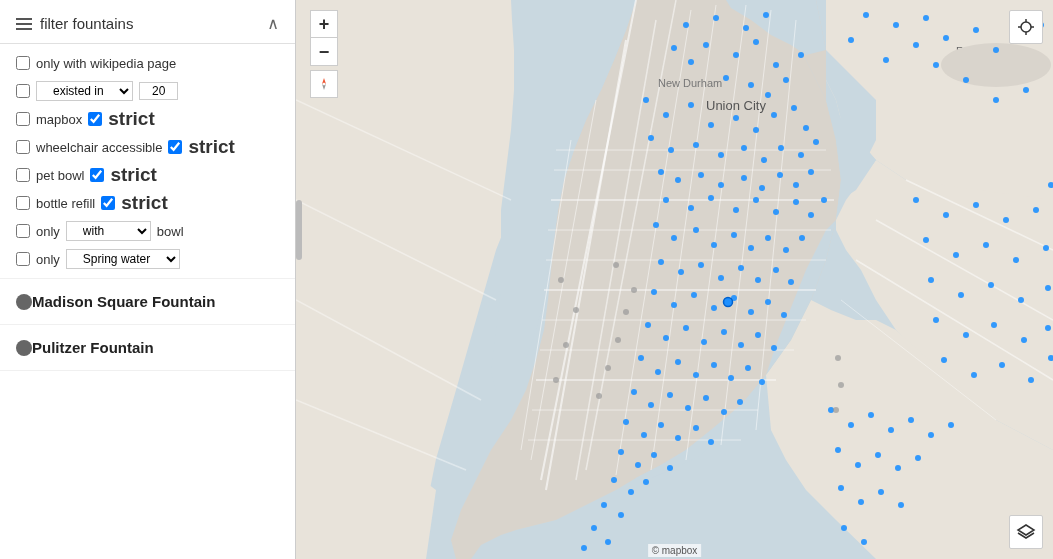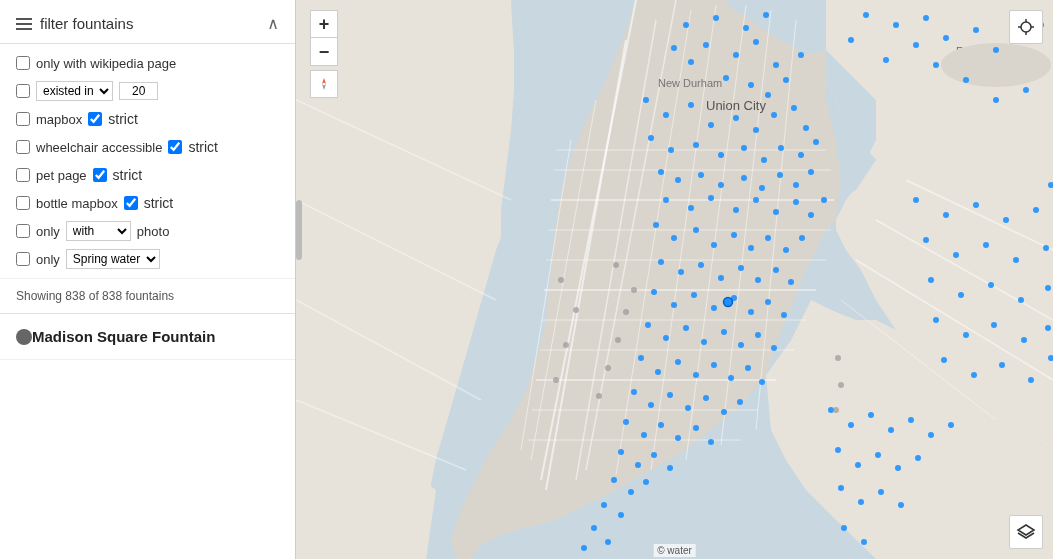--- a/index.html
+++ b/index.html
@@ -88,36 +88,37 @@
       flex-shrink: 0;
     }
     .filter-label {
       font-size: 13px;
       color: #333;
     }
     .filter-select {
       font-size: 12px;
       border: 1px solid #ccc;
       background: #fff;
-      padding: 1px 2px;
+      padding: 1px 12px;
       cursor: pointer;
     }
     .filter-input-year {
       width: 39px;
       font-size: 12px;
       border: 1px solid #ccc;
       padding: 1px 12px;
     }
     .strict-check {
       width: 12px;
       height: 12px;
     }
     .strict-label {
-      font-size: 14px;
+      font-size: 19px;
       color: #333;
+      font-weight: bold;
     }
 
     #showing-text {
       padding: 10px 16px;
       font-size: 12px;
       color: #555;
       border-bottom: 1px solid #e0e0e0;
     }
 
     #fountain-list {
@@ -296,60 +297,63 @@
 
     <div class="filter-row">
       <input type="checkbox" style="">
       <span class="filter-label">wheelchair accessible</span>
       <input type="checkbox" class="strict-check" checked="" style="">
       <span class="strict-label">strict</span>
     </div>
 
     <div class="filter-row">
       <input type="checkbox" style="">
-      <span class="filter-label">pet page</span>
+      <span class="filter-label">pet bowl</span>
       <input type="checkbox" class="strict-check" checked="" style="">
       <span class="strict-label">strict</span>
     </div>
 
     <div class="filter-row">
       <input type="checkbox" style="">
-      <span class="filter-label">bottle mapbox</span>
+      <span class="filter-label">bottle refill</span>
       <input type="checkbox" class="strict-check" checked="" style="">
       <span class="strict-label">strict</span>
     </div>
 
     <div class="filter-row">
       <input type="checkbox" style="">
       <span class="filter-label">only</span>
       <select class="filter-select">
         <option selected="">with</option>
         <option>without</option>
       </select>
-      <span class="filter-label">photo</span>
+      <span class="filter-label">bowl</span>
     </div>
 
     <div class="filter-row">
       <input type="checkbox" style="">
       <span class="filter-label">only</span>
       <select class="filter-select">
         <option selected="">Spring water</option>
         <option>Tap water</option>
         <option>All</option>
       </select>
     </div>
 
   </div>
 
-  <div id="showing-text">Showing 838 of 838 fountains</div>
 
   <div id="fountain-list">
     <div class="fountain-item">
       <div class="fountain-dot gray"></div>
       <span class="fountain-name">Madison Square Fountain</span>
+    </div>
+    <div class="fountain-item">
+      <div class="fountain-dot gray"></div>
+      <span class="fountain-name">Pulitzer Fountain</span>
     </div>
   </div>
 
 </div>
 
 <div id="map-container">
 
   <svg id="map-svg" viewBox="0 0 757 559" xmlns="http://www.w3.org/2000/svg">
 
     <rect width="757" height="559" fill="#c9d8e0"></rect>
@@ -644,15 +648,15 @@
     </svg>
   </button>
 
   <button class="map-layers-btn">
     <svg width="20" height="20" viewBox="0 0 20 20" xmlns="http://www.w3.org/2000/svg">
       <polygon points="10,3 18,8 10,13 2,8" fill="none" stroke="#333" stroke-width="1.5"></polygon>
       <polyline points="2,11 10,16 18,11" fill="none" stroke="#333" stroke-width="1.5"></polyline>
     </svg>
   </button>
 
-  <div class="attribution">© water</div>
+  <div class="attribution">© mapbox</div>
 
 </div>
 
 </body></html>

